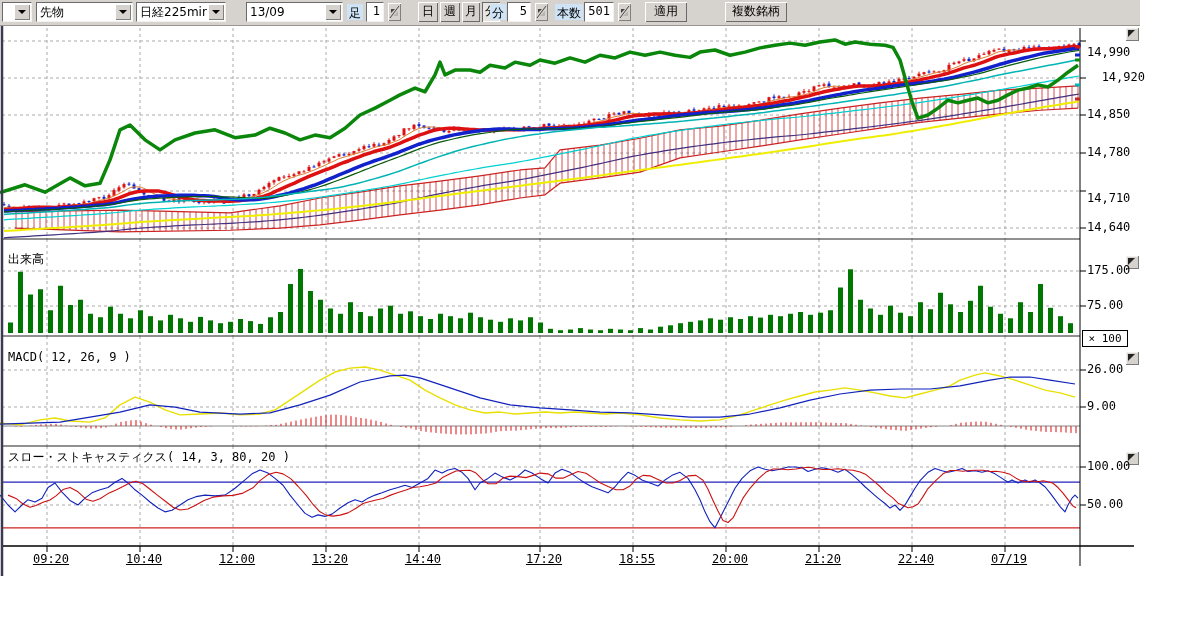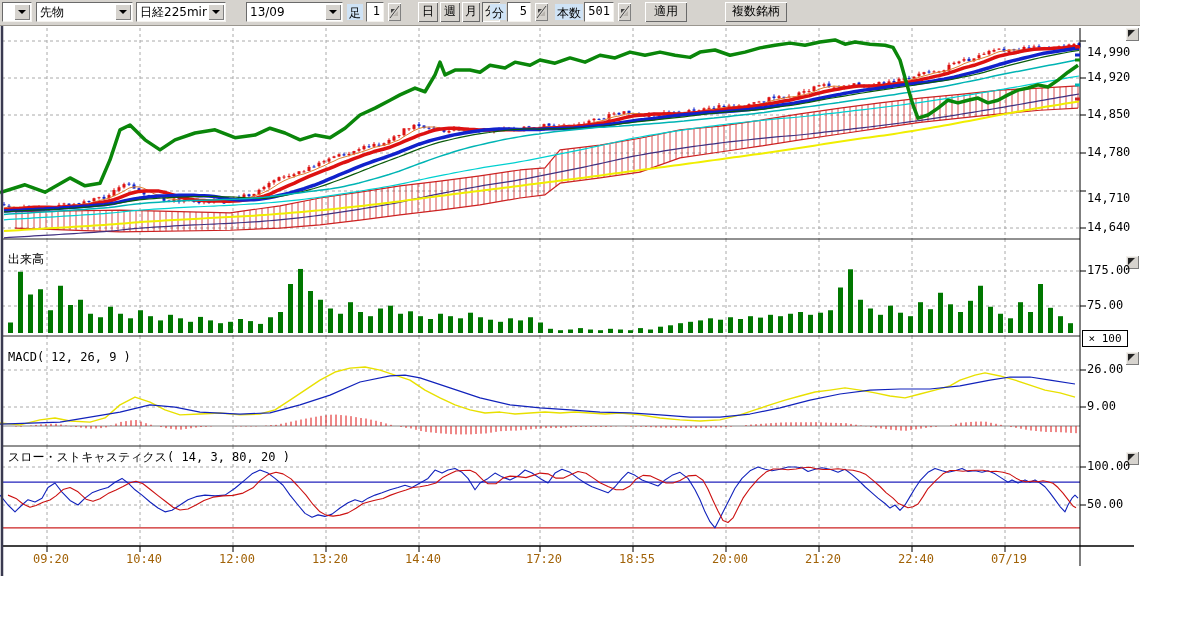--- a/index.html
+++ b/index.html
@@ -28,22 +28,22 @@
         box-shadow:inset 1px 1px 0 #fff,inset -1px -1px 0 #6a6a6a;cursor:default;}
   .pbtn.pressed{background:#e8e6e0;box-shadow:inset 1px 1px 0 #6a6a6a,inset -1px -1px 0 #fff;}
   
   .hline{position:absolute;left:6px;white-space:nowrap;font-size:11px;color:#000;
          font-family:"DejaVu Sans Mono","DejaVu Sans",monospace;}
   .hline span{margin-right:17px;}
   .pane-label{position:absolute;font-size:12px;color:#000;
               font-family:"DejaVu Sans Mono","DejaVu Sans",monospace;white-space:nowrap;}
   .ax-label{position:absolute;font-size:12px;color:#000;left:1087px;width:58px;
             font-family:"DejaVu Sans Mono",monospace;white-space:nowrap;}
-  .t-label{position:absolute;top:552px;width:48px;text-align:center;font-size:12px;color:#a16207;
-           font-family:"DejaVu Sans Mono",monospace;}
+  .t-label{position:absolute;top:552px;width:48px;text-align:center;font-size:12px;color:#000000;
+           font-family:"DejaVu Sans Mono",monospace;text-decoration:underline;}
   .mult-box{position:absolute;left:1082px;top:330px;width:44px;height:15px;border:1px solid #000;
             background:#fff;font-size:11px;line-height:15px;text-align:center;
             font-family:"DejaVu Sans Mono",monospace;}
   .rsz{position:absolute;width:13px;height:13px;background:#d6d3ce;
        box-shadow:inset -1px -1px 0 #7a7a7a,inset 1px 1px 0 #f2f0ec;}
   .rsz:after{content:"";position:absolute;left:2px;top:2px;width:0;height:0;
              border-top:7px solid #222;border-right:7px solid transparent;}
   svg{position:absolute;left:0;top:0;}
 </style>
 </head>
@@ -1155,21 +1155,21 @@
 
   <div class="mult-box">× 100</div>
 
   <div class="rsz" style="left:1126px;top:28px;"></div>
   <div class="rsz" style="left:1126px;top:256px;"></div>
   <div class="rsz" style="left:1126px;top:352px;"></div>
   <div class="rsz" style="left:1126px;top:452px;"></div>
 
   <div id="axis-labels">
       <div class="ax-label" style="top:45px;">14,990</div>
-      <div class="ax-label" style="top:70px;">14,920</div>
+      <div class="ax-label" style="top:70px;text-align:right;">14,920</div>
       <div class="ax-label" style="top:107px;">14,850</div>
       <div class="ax-label" style="top:145px;">14,780</div>
       <div class="ax-label" style="top:191px;">14,710</div>
       <div class="ax-label" style="top:220px;">14,640</div>
       <div class="ax-label" style="top:263px;">175.00</div>
       <div class="ax-label" style="top:298px;">75.00</div>
       <div class="ax-label" style="top:362px;">26.00</div>
       <div class="ax-label" style="top:399px;">9.00</div>
       <div class="ax-label" style="top:459px;">100.00</div>
       <div class="ax-label" style="top:497px;">50.00</div>

